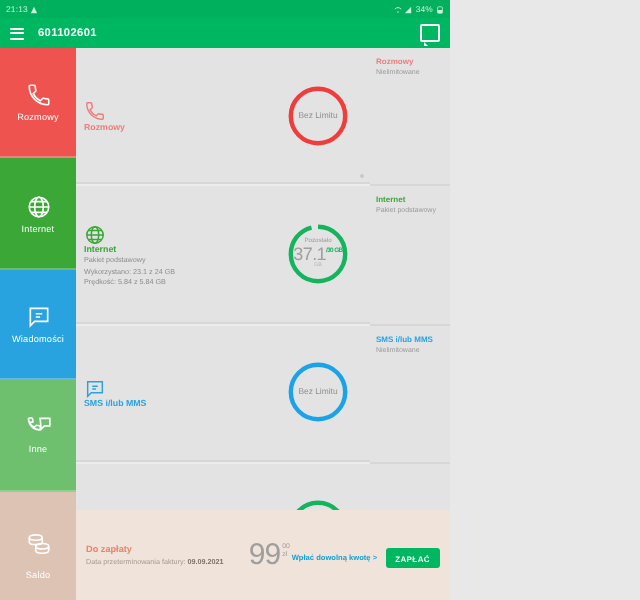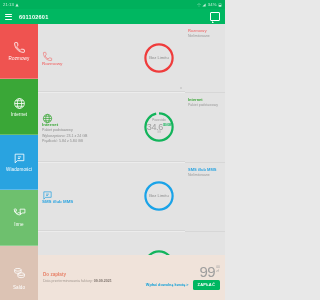--- a/index.html
+++ b/index.html
@@ -88,21 +88,21 @@
   .pay-side{
     width:38px;flex:0 0 38px;background:#dcc3b4;color:#fff;
     display:flex;flex-direction:column;align-items:center;justify-content:center;gap:2px;
   }
   .pay-side svg{width:13px;height:13px;stroke:#fff;fill:none;stroke-width:1.5;}
   .pay-body{flex:1;display:flex;align-items:center;background:#f0e3da;padding:0 5px;}
   .pay-left{flex:1;}
   .pay-title{font-size:4.6px;font-weight:bold;color:#e8846b;margin-bottom:1.5px;}
   .pay-date{font-size:3.6px;color:#a59a92;}
   .pay-date b{color:#7e736c;}
-  .pay-right{display:flex;flex-direction:column;align-items:flex-end;gap:1px;}
+  .pay-right{display:flex;flex-direction:row;align-items:flex-end;gap:1px;}
   .amount{display:flex;align-items:flex-start;color:#9e9e9e;}
   .amt-num{font-size:15px;font-weight:300;line-height:.9;letter-spacing:-.5px;}
   .amt-cur{display:flex;flex-direction:column;font-size:3.4px;line-height:1.15;margin-left:1px;margin-top:1px;}
   .pay-actions{display:flex;align-items:center;gap:4px;}
   .link{font-size:3.8px;color:#13a0d8;cursor:pointer;font-weight:bold;}
   .btn{
     background:#00b761;color:#fff;font-size:4px;font-weight:bold;
     padding:2.5px 5px;border-radius:1.5px;cursor:pointer;letter-spacing:.2px;
   }
   
@@ -252,21 +252,21 @@
           <div class="card-sub">Prędkość: 5.84 z 5.84 GB</div>
         </div>
         <div class="gauge-wrap">
           <div class="gauge">
             <svg viewBox="0 0 40 40">
                 <circle class="track" cx="20" cy="20" r="16"></circle>
                 <circle class="bar" cx="20" cy="20" r="16" stroke="#13b45b" stroke-dasharray="96.5 100.5" stroke-dashoffset="0"></circle>
               </svg>
             <div class="gauge-txt">
               <span class="g-cap">Pozostało</span>
-              <span class="g-val"><span>34.6</span><span class="g-sup">/30 GB</span></span>
+              <span class="g-val"><span>37.1</span><span class="g-sup">/30 GB</span></span>
               <span class="g-unit">GB</span>
             </div>
           </div>
         </div>
       </div>
 
       <div class="card">
         <div class="card-main">
           <div class="card-ico">
             <svg viewBox="0 0 24 24" stroke="#29a3e0">

